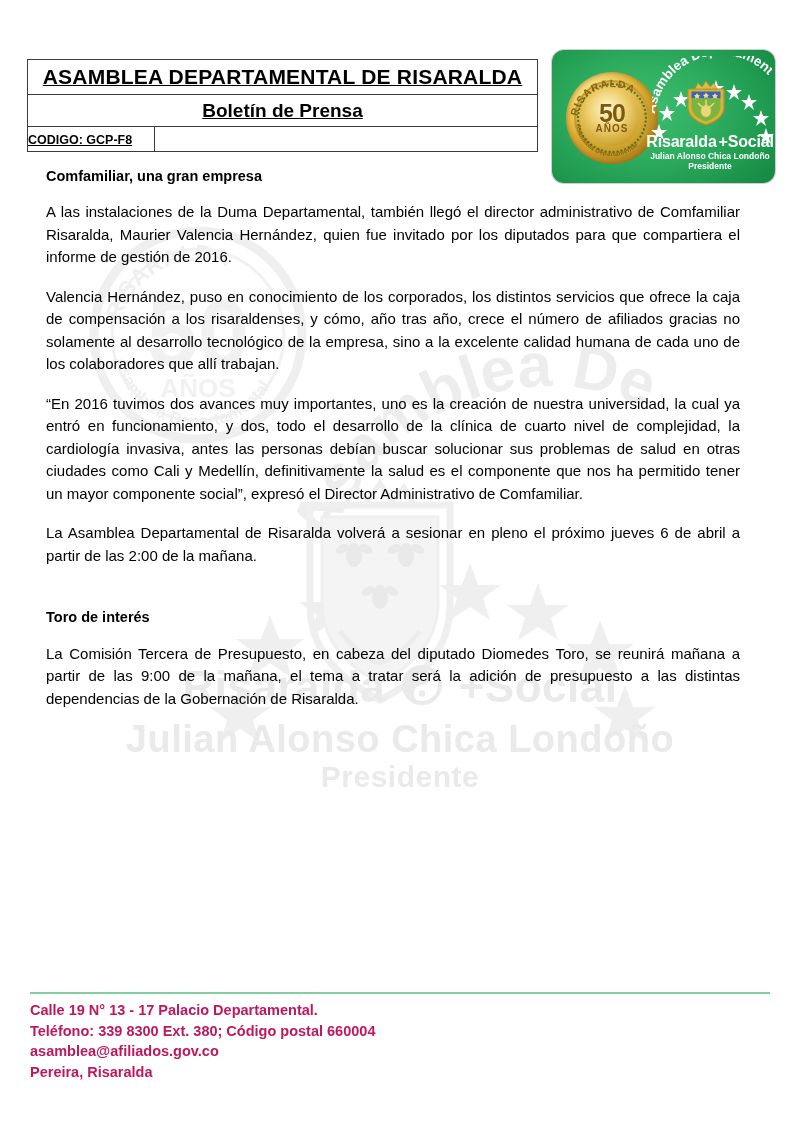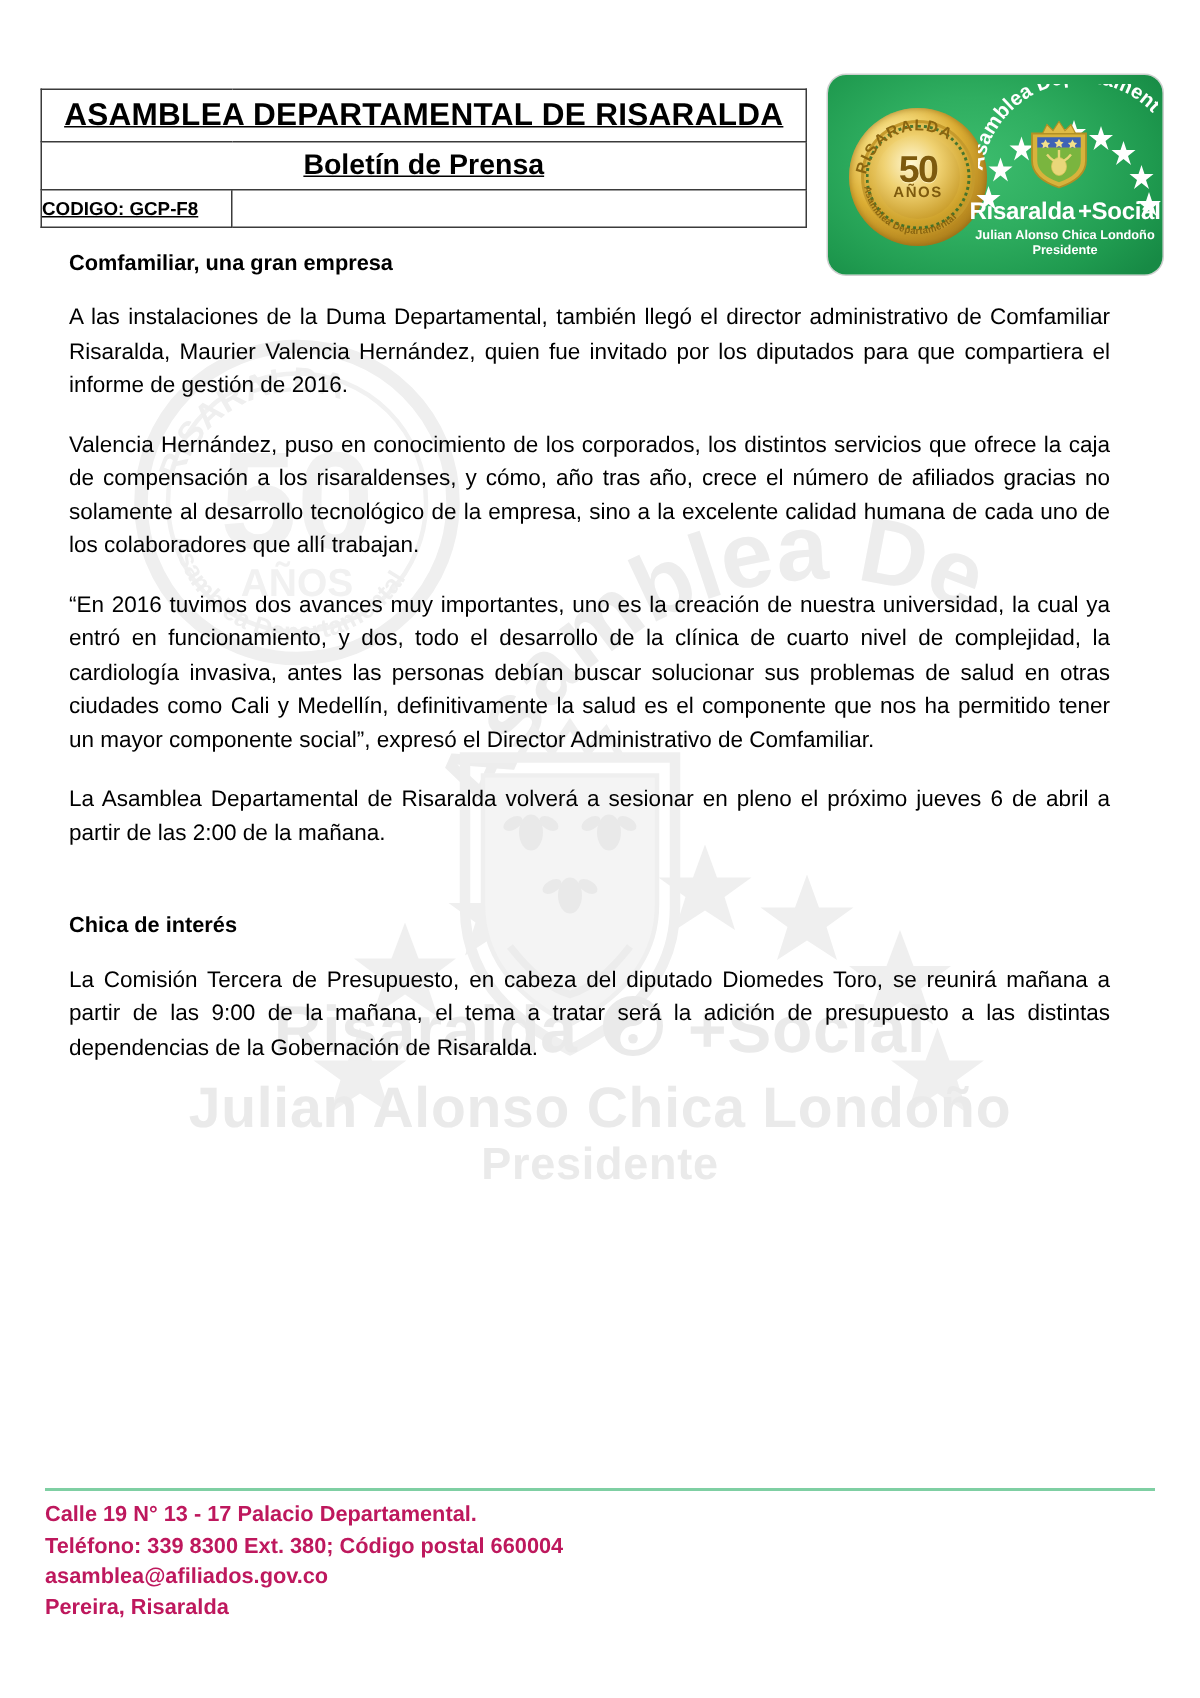--- a/index.html
+++ b/index.html
@@ -475,21 +475,21 @@
 
     </div>
   </div>
 
   <div class="content">
     <div class="sec-heading">Comfamiliar, una gran empresa</div>
     <p class="para">A las instalaciones de la Duma Departamental, también llegó el director administrativo de Comfamiliar Risaralda, Maurier Valencia Hernández, quien fue invitado por los diputados para que compartiera el informe de gestión de 2016.</p>
     <p class="para">Valencia Hernández, puso en conocimiento de los corporados, los distintos servicios que ofrece la caja de compensación a los risaraldenses, y cómo, año tras año, crece el número de afiliados gracias no solamente al desarrollo tecnológico de la empresa, sino a la excelente calidad humana de cada uno de los colaboradores que allí trabajan.</p>
     <p class="para">“En 2016 tuvimos dos avances muy importantes, uno es la creación de nuestra universidad, la cual ya entró en funcionamiento, y dos, todo el desarrollo de la clínica de cuarto nivel de complejidad, la cardiología invasiva, antes las personas debían buscar solucionar sus problemas de salud en otras ciudades como Cali y Medellín, definitivamente la salud es el componente que nos ha permitido tener un mayor componente social”, expresó el Director Administrativo de Comfamiliar.</p>
     <p class="para">La Asamblea Departamental de Risaralda volverá a sesionar en pleno el próximo jueves 6 de abril a partir de las 2:00 de la mañana.</p>
-    <div class="sec-heading gap-before">Chica de interés</div>
+    <div class="sec-heading gap-before">Toro de interés</div>
     <p class="para">La Comisión Tercera de Presupuesto, en cabeza del diputado Diomedes Toro, se reunirá mañana a partir de las 9:00 de la mañana, el tema a tratar será la adición de presupuesto a las distintas dependencias de la Gobernación de Risaralda.</p>
   </div>
 
   <div class="footer-rule"></div>
   <div class="footer">
     <div class="footer-line">Calle 19 N° 13 - 17 Palacio Departamental.</div>
     <div class="footer-line">Teléfono: 339 8300 Ext. 380; Código postal 660004</div>
     <div class="footer-line">asamblea@afiliados.gov.co</div>
     <div class="footer-line">Pereira, Risaralda</div>
   </div>

